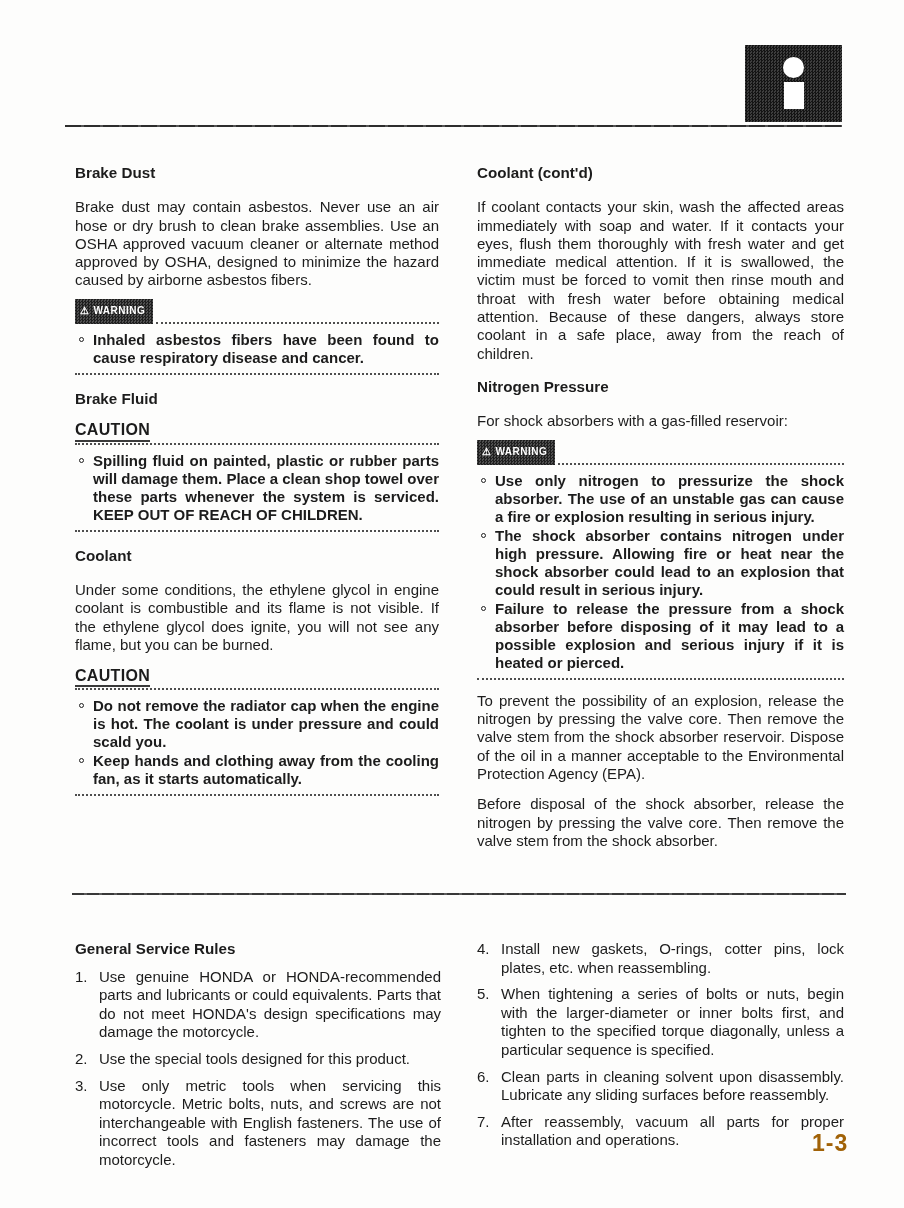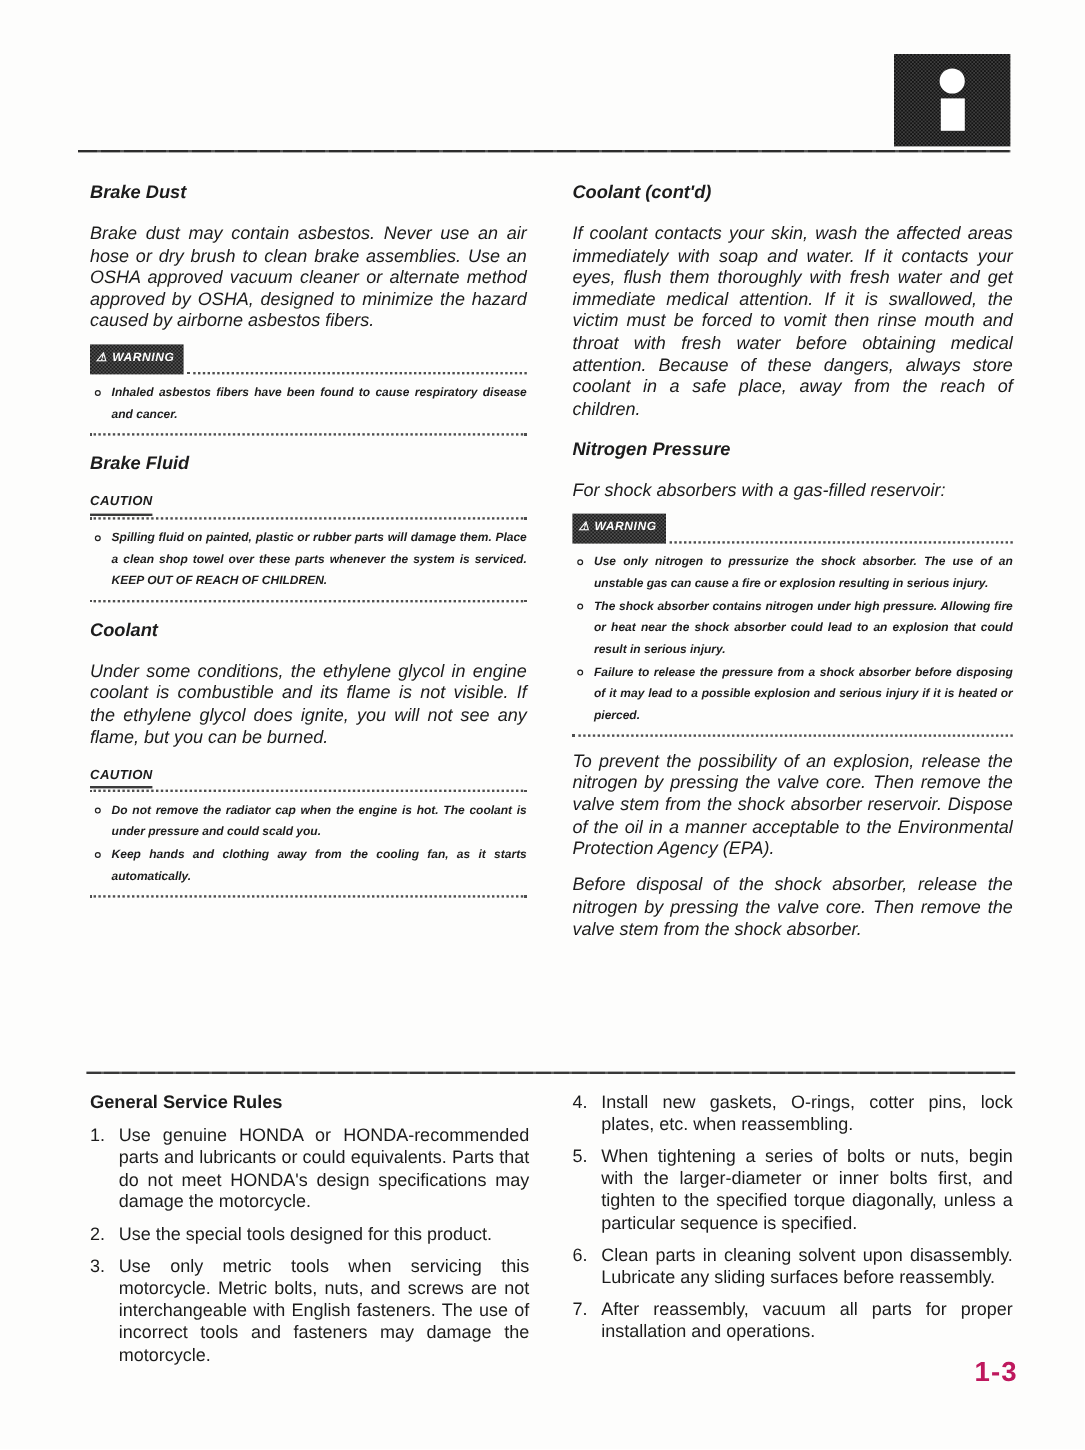--- a/index.html
+++ b/index.html
@@ -23,24 +23,24 @@
 
   .rule-top {
     position: absolute; left: 65px; top: 125px; width: 777px; height: 2px;
     background: repeating-linear-gradient(90deg, #2d2d2d 0 16px, #555 16px 19px);
   }
   .rule-mid {
     position: absolute; left: 72px; top: 893px; width: 774px; height: 2px;
     background: repeating-linear-gradient(90deg, #383838 0 12px, #5c5c5c 12px 15px);
   }
 
-  .col { position: absolute; top: 152px; font-size: 15px; line-height: 18.3px; font-style: italic; }
+  .col { position: absolute; top: 164px; font-size: 15px; line-height: 18.3px; }
   .col-left  { left: 75px;  width: 364px; }
   .col-right { left: 477px; width: 367px; }
-  .bcol { position: absolute; top: 910px; font-size: 15px; line-height: 18.6px; }
+  .bcol { position: absolute; top: 940px; font-size: 15px; line-height: 18.6px; }
   .bcol-left  { left: 75px;  width: 366px; }
   .bcol-right { left: 477px; width: 367px; }
 
   .sec-title { font-size: 15.2px; font-weight: bold; margin: 15px 0 6px; }
   .sec-title.first { margin-top: 0; }
   p.body { margin: 16px 0 8px; text-align: justify; }
 
   
   .hazard { margin-top: 9px; }
   .hazard-head { display: flex; align-items: flex-end; }
@@ -48,46 +48,46 @@
     display: inline-flex; align-items: center; gap: 4px;
     background: repeating-conic-gradient(#1e1e1e 0% 25%, #4f4f4f 0% 50%) 0 0 / 3px 3px;
     color: #fff; font-size: 10px; font-weight: bold; letter-spacing: 0.5px;
     padding: 3px 8px 4px 5px;
   }
   .warn-tri { font-size: 10px; line-height: 10px; }
   .head-line { flex: 1; border-bottom: 2px dotted #4e4e4e; margin-left: 3px; }
 
   
   .caution-head {
-    font-size: 11px; font-weight: bold; letter-spacing: 0.3px;
+    font-size: 16px; font-weight: bold; letter-spacing: 0.3px;
     border-bottom: 2px dotted #4e4e4e; padding-bottom: 3px; margin: 13px 0 0;
   }
   .caution-word { display: inline-block; border-bottom: 2px solid #3a3a3a; margin-bottom: -2px; }
 
   ul.hazard-list { list-style: none; margin: 7px 0 0; padding: 0; }
   .hazard-list li { display: flex; gap: 9px; margin-bottom: 1px; }
   .blt {
     flex: 0 0 auto; width: 5px; height: 5px; margin: 6px 0 0 4px;
     border: 1.6px solid #1f1f1f; border-radius: 50%;
   }
   .hazard-list p {
     margin: 0; flex: 1; text-align: justify;
-    font-weight: bold; font-size: 10px; line-height: 18px;
+    font-weight: bold; font-size: 15px; line-height: 18px;
   }
   .close-line { border-bottom: 2px dotted #4e4e4e; margin-top: 6px; }
 
   
   .rules-title { font-size: 15.2px; font-weight: bold; margin: 0 0 9px; }
   .nitem { display: flex; margin-bottom: 8px; }
   .nnum  { flex: 0 0 24px; }
   .ntext { flex: 1; text-align: justify; }
 
   .page-num {
     position: absolute; left: 812px; top: 1130px;
-    font-size: 23px; font-weight: bold; letter-spacing: 1px; color: #be185d;
+    font-size: 23px; font-weight: bold; letter-spacing: 1px; color: #a16207;
   }
 </style>
 </head>
 <body>
 
 <div class="page">
 
   <div class="info-box">
     <div class="i-dot"></div>
     <div class="i-stem"></div>

